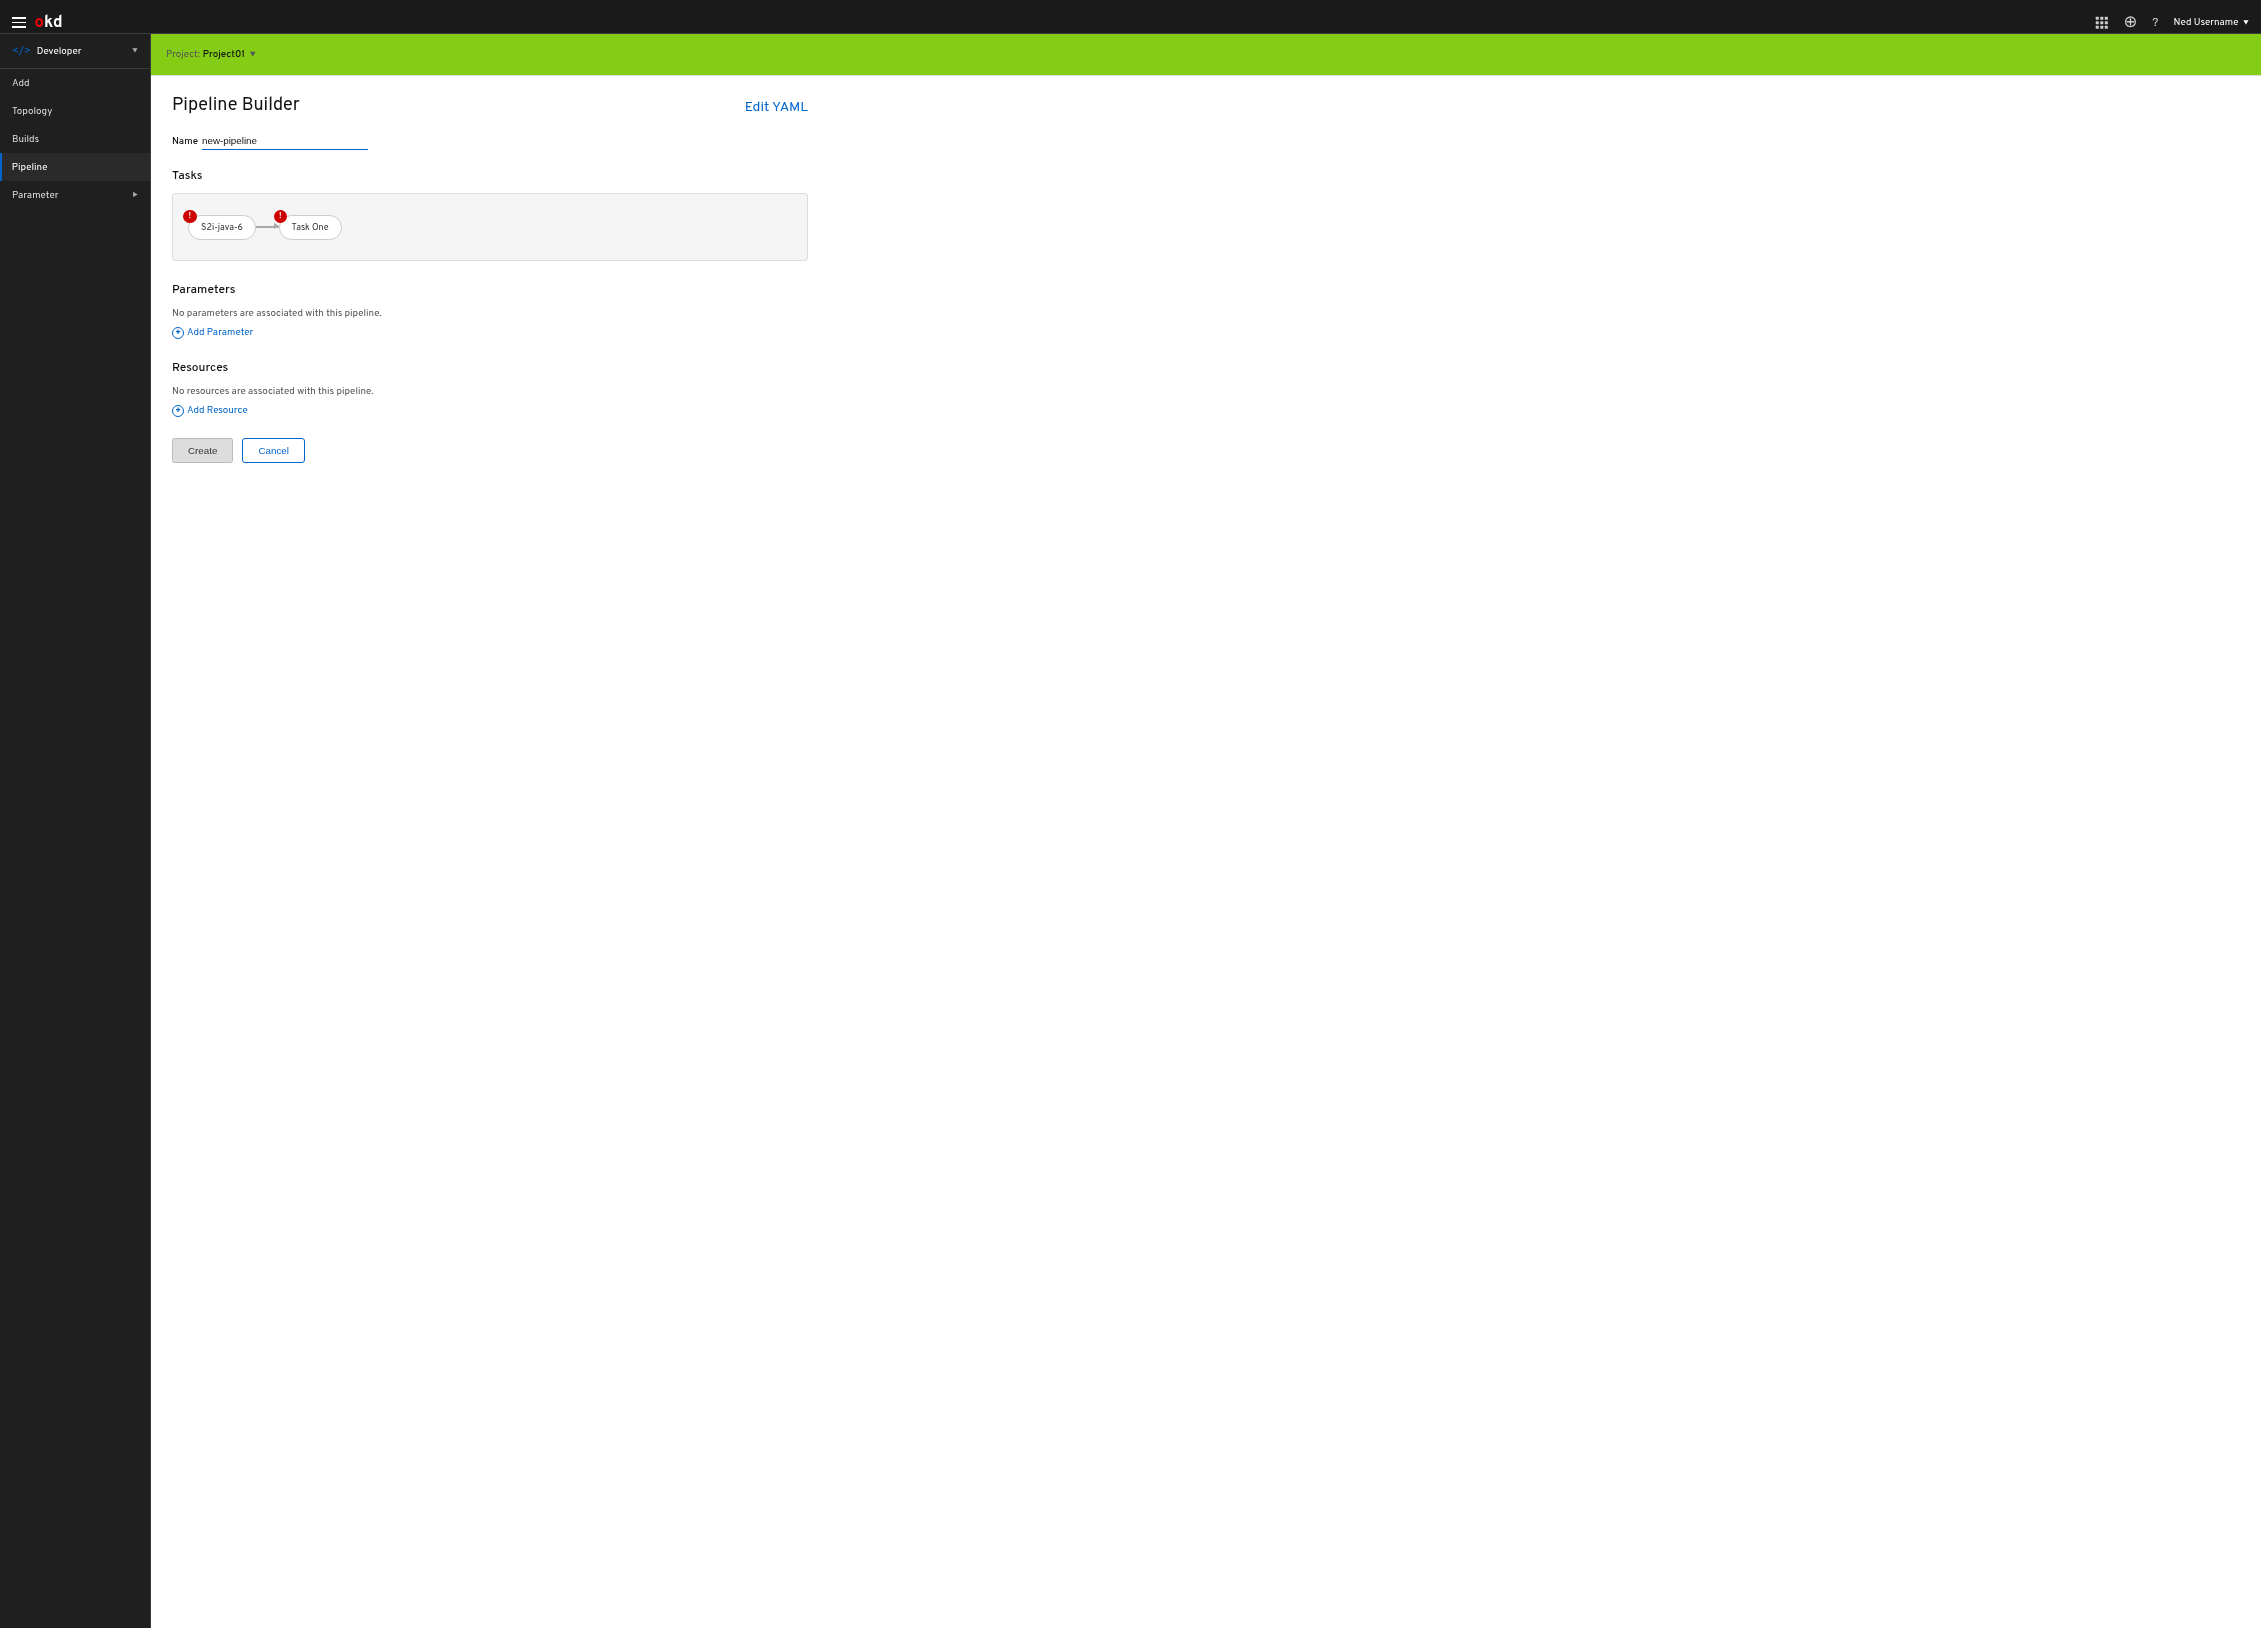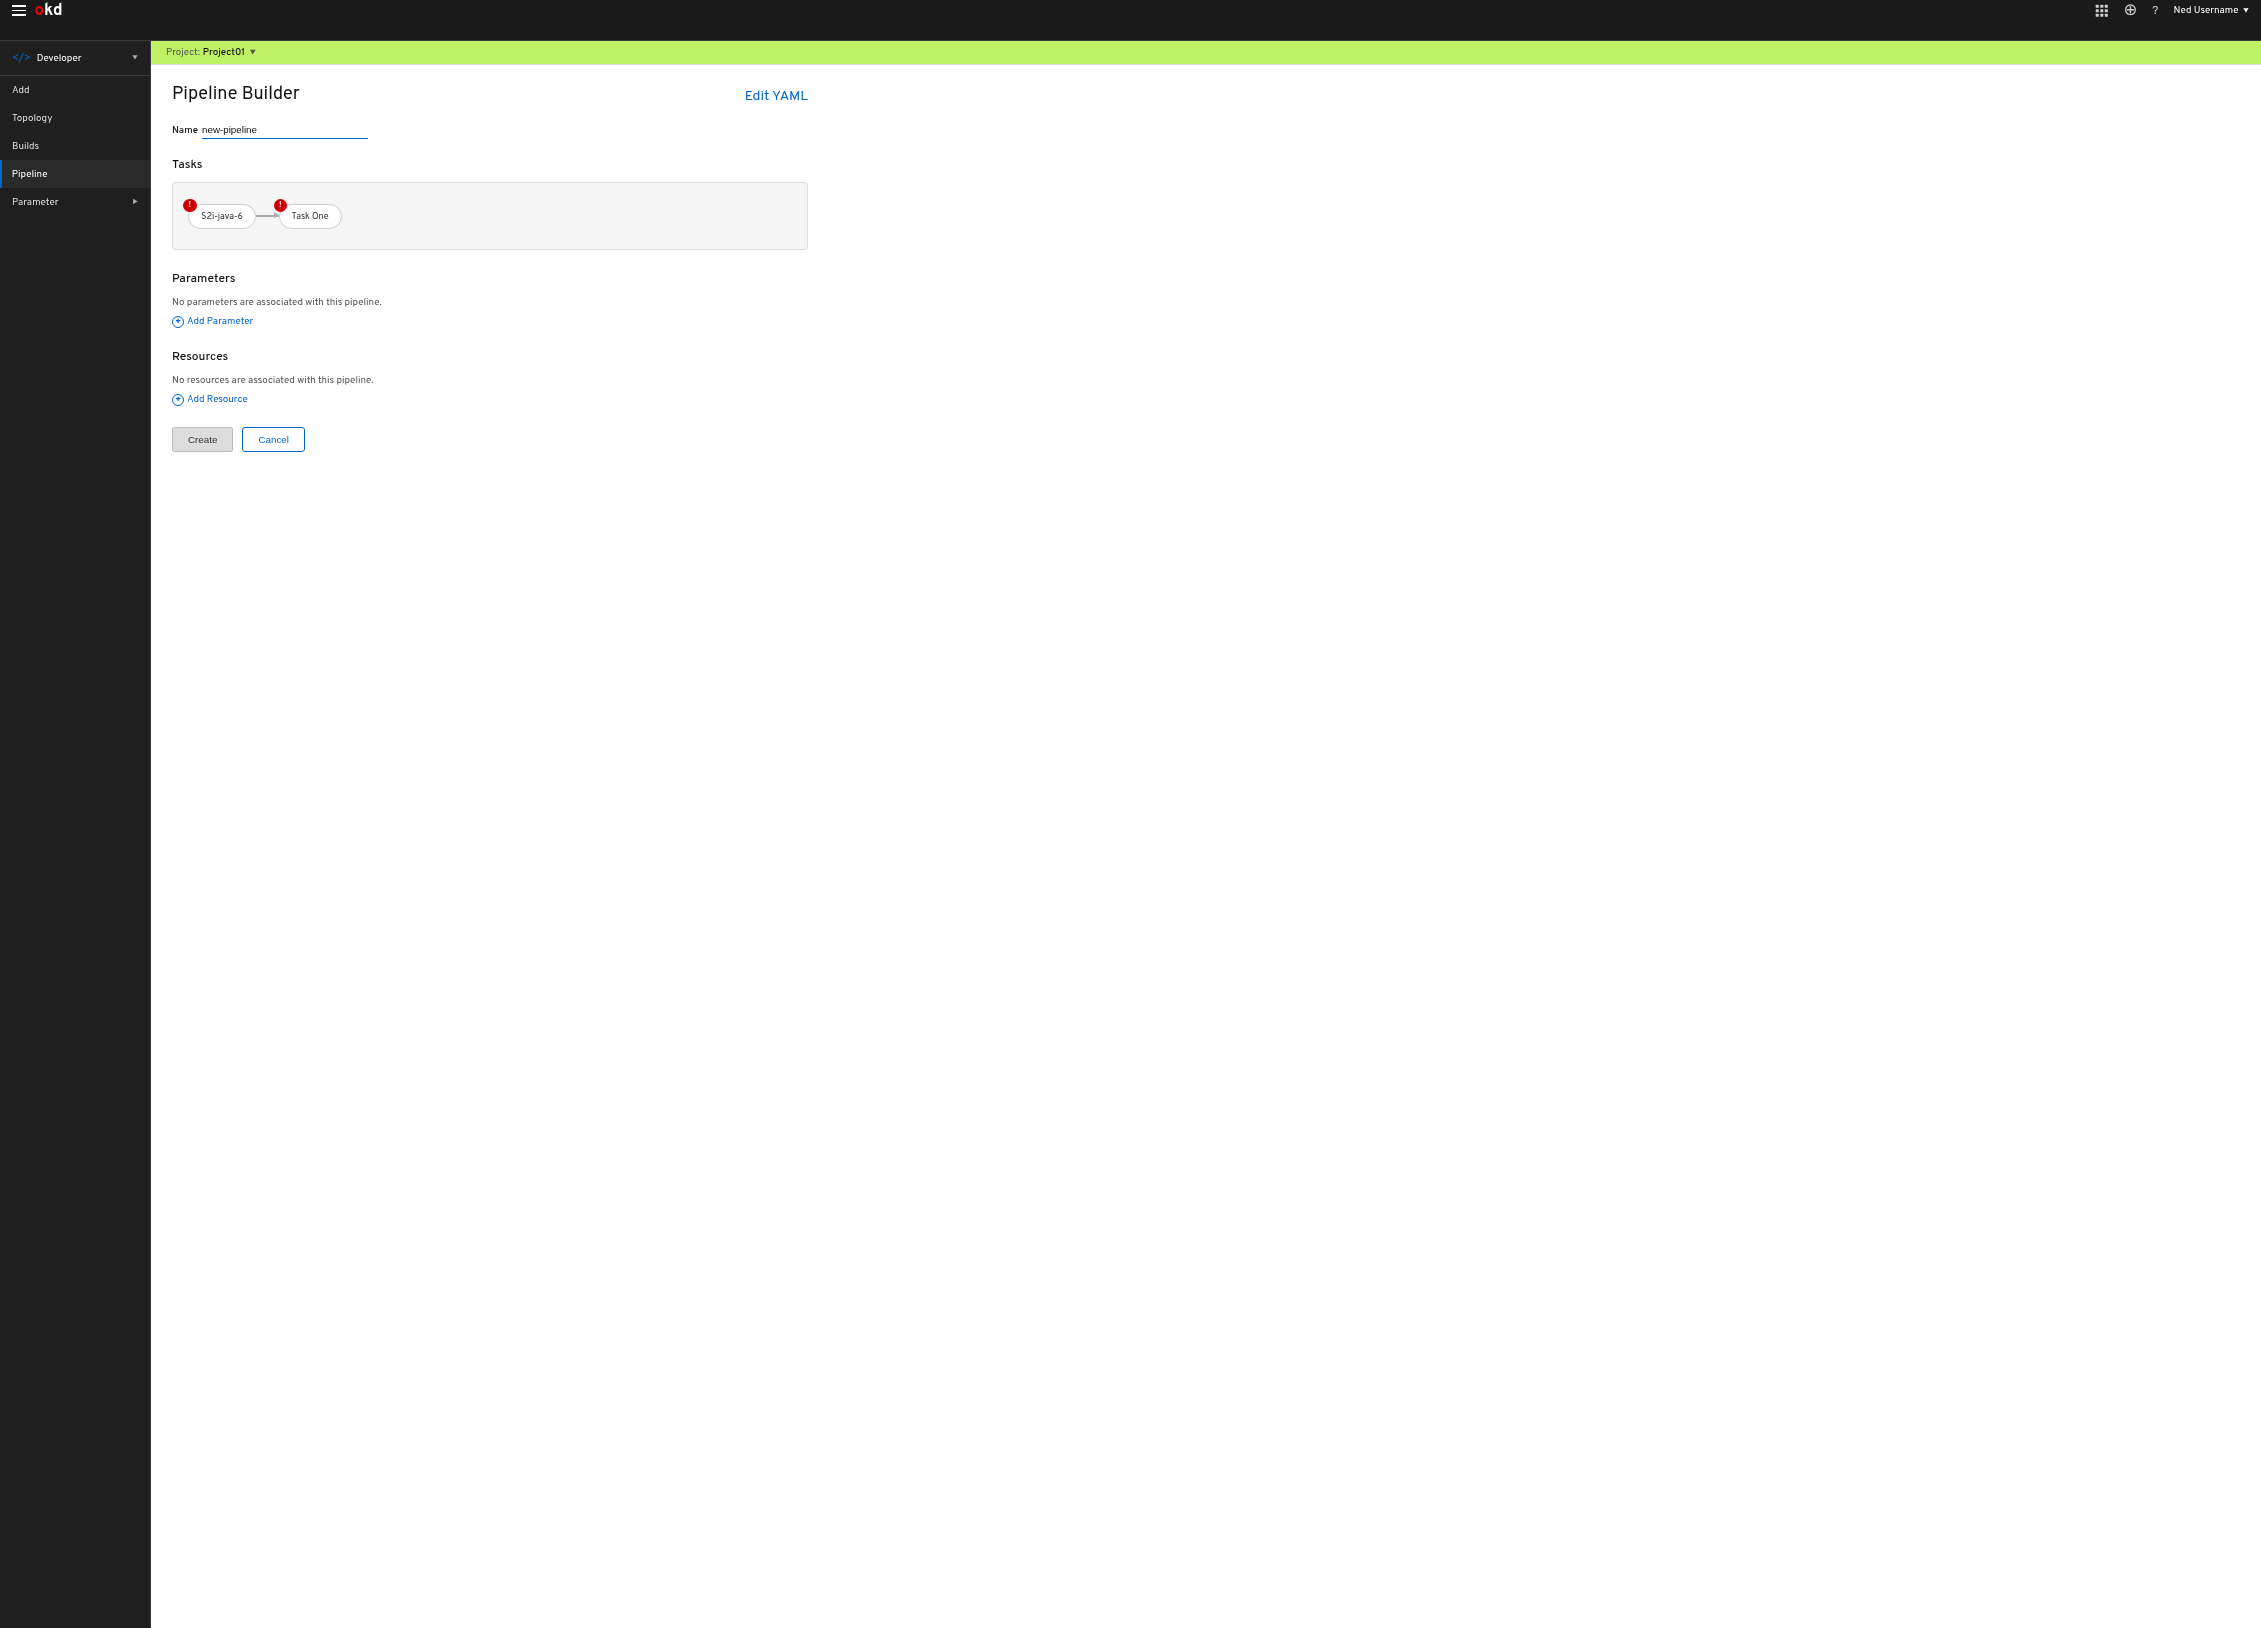--- a/index.html
+++ b/index.html
@@ -1,23 +1,23 @@
 <!DOCTYPE html>
 <html style="font-size:12px"><head>
   <meta charset="utf-8">
   <style>
     * { box-sizing: border-box; margin: 0; padding: 0; }
     body { font-family: 'RedHatDisplay', 'Overpass', Arial, sans-serif; background: #1a1a1a; color: #fff; height: 100vh; display: flex; flex-direction: column; }
 
     
     .topnav {
       background: #1a1a1a;
-      height: 41px;
-      display: flex;
-      align-items: flex-start;
+      height: 34px;
+      display: flex;
+      align-items: flex-end;
       padding: 0 12px;
       border-bottom: 0.8px solid #3c3c3c;
       flex-shrink: 0;
     }
     .topnav-left { display: flex; align-items: center; gap: 9px; }
     .hamburger-icon { cursor: pointer; display: flex; flex-direction: column; gap: 3px; }
     .hamburger-icon span { display: block; width: 13.6px; height: 1.5px; background: #fff; }
     .logo { display: flex; align-items: center; }
     .logo-text { font-size: 16.6px; font-weight: bold; }
     .logo-text .logo-o { color: #e00; }
@@ -75,23 +75,23 @@
       flex-direction: column;
       background: #fff;
       color: #111;
       overflow-y: auto;
     }
 
     
     .project-bar {
       display: flex;
       align-items: center;
-      padding: 5px 15px;
+      padding: 14px 15px;
       border-bottom: 0.8px solid #ddd;
-      background: #bef264;
+      background: #84cc16;
       font-size: 9.8px;
       color: #333;
     }
     .project-bar .project-label { color: #555; }
     .project-bar .project-name { color: #111; font-weight: 500; margin-left: 3px; }
     .project-bar .proj-chevron { margin-left: 4.5px; color: #555; font-size: 8.3px; cursor: pointer; }
 
     
     .content {
       padding: 18px 21px;

